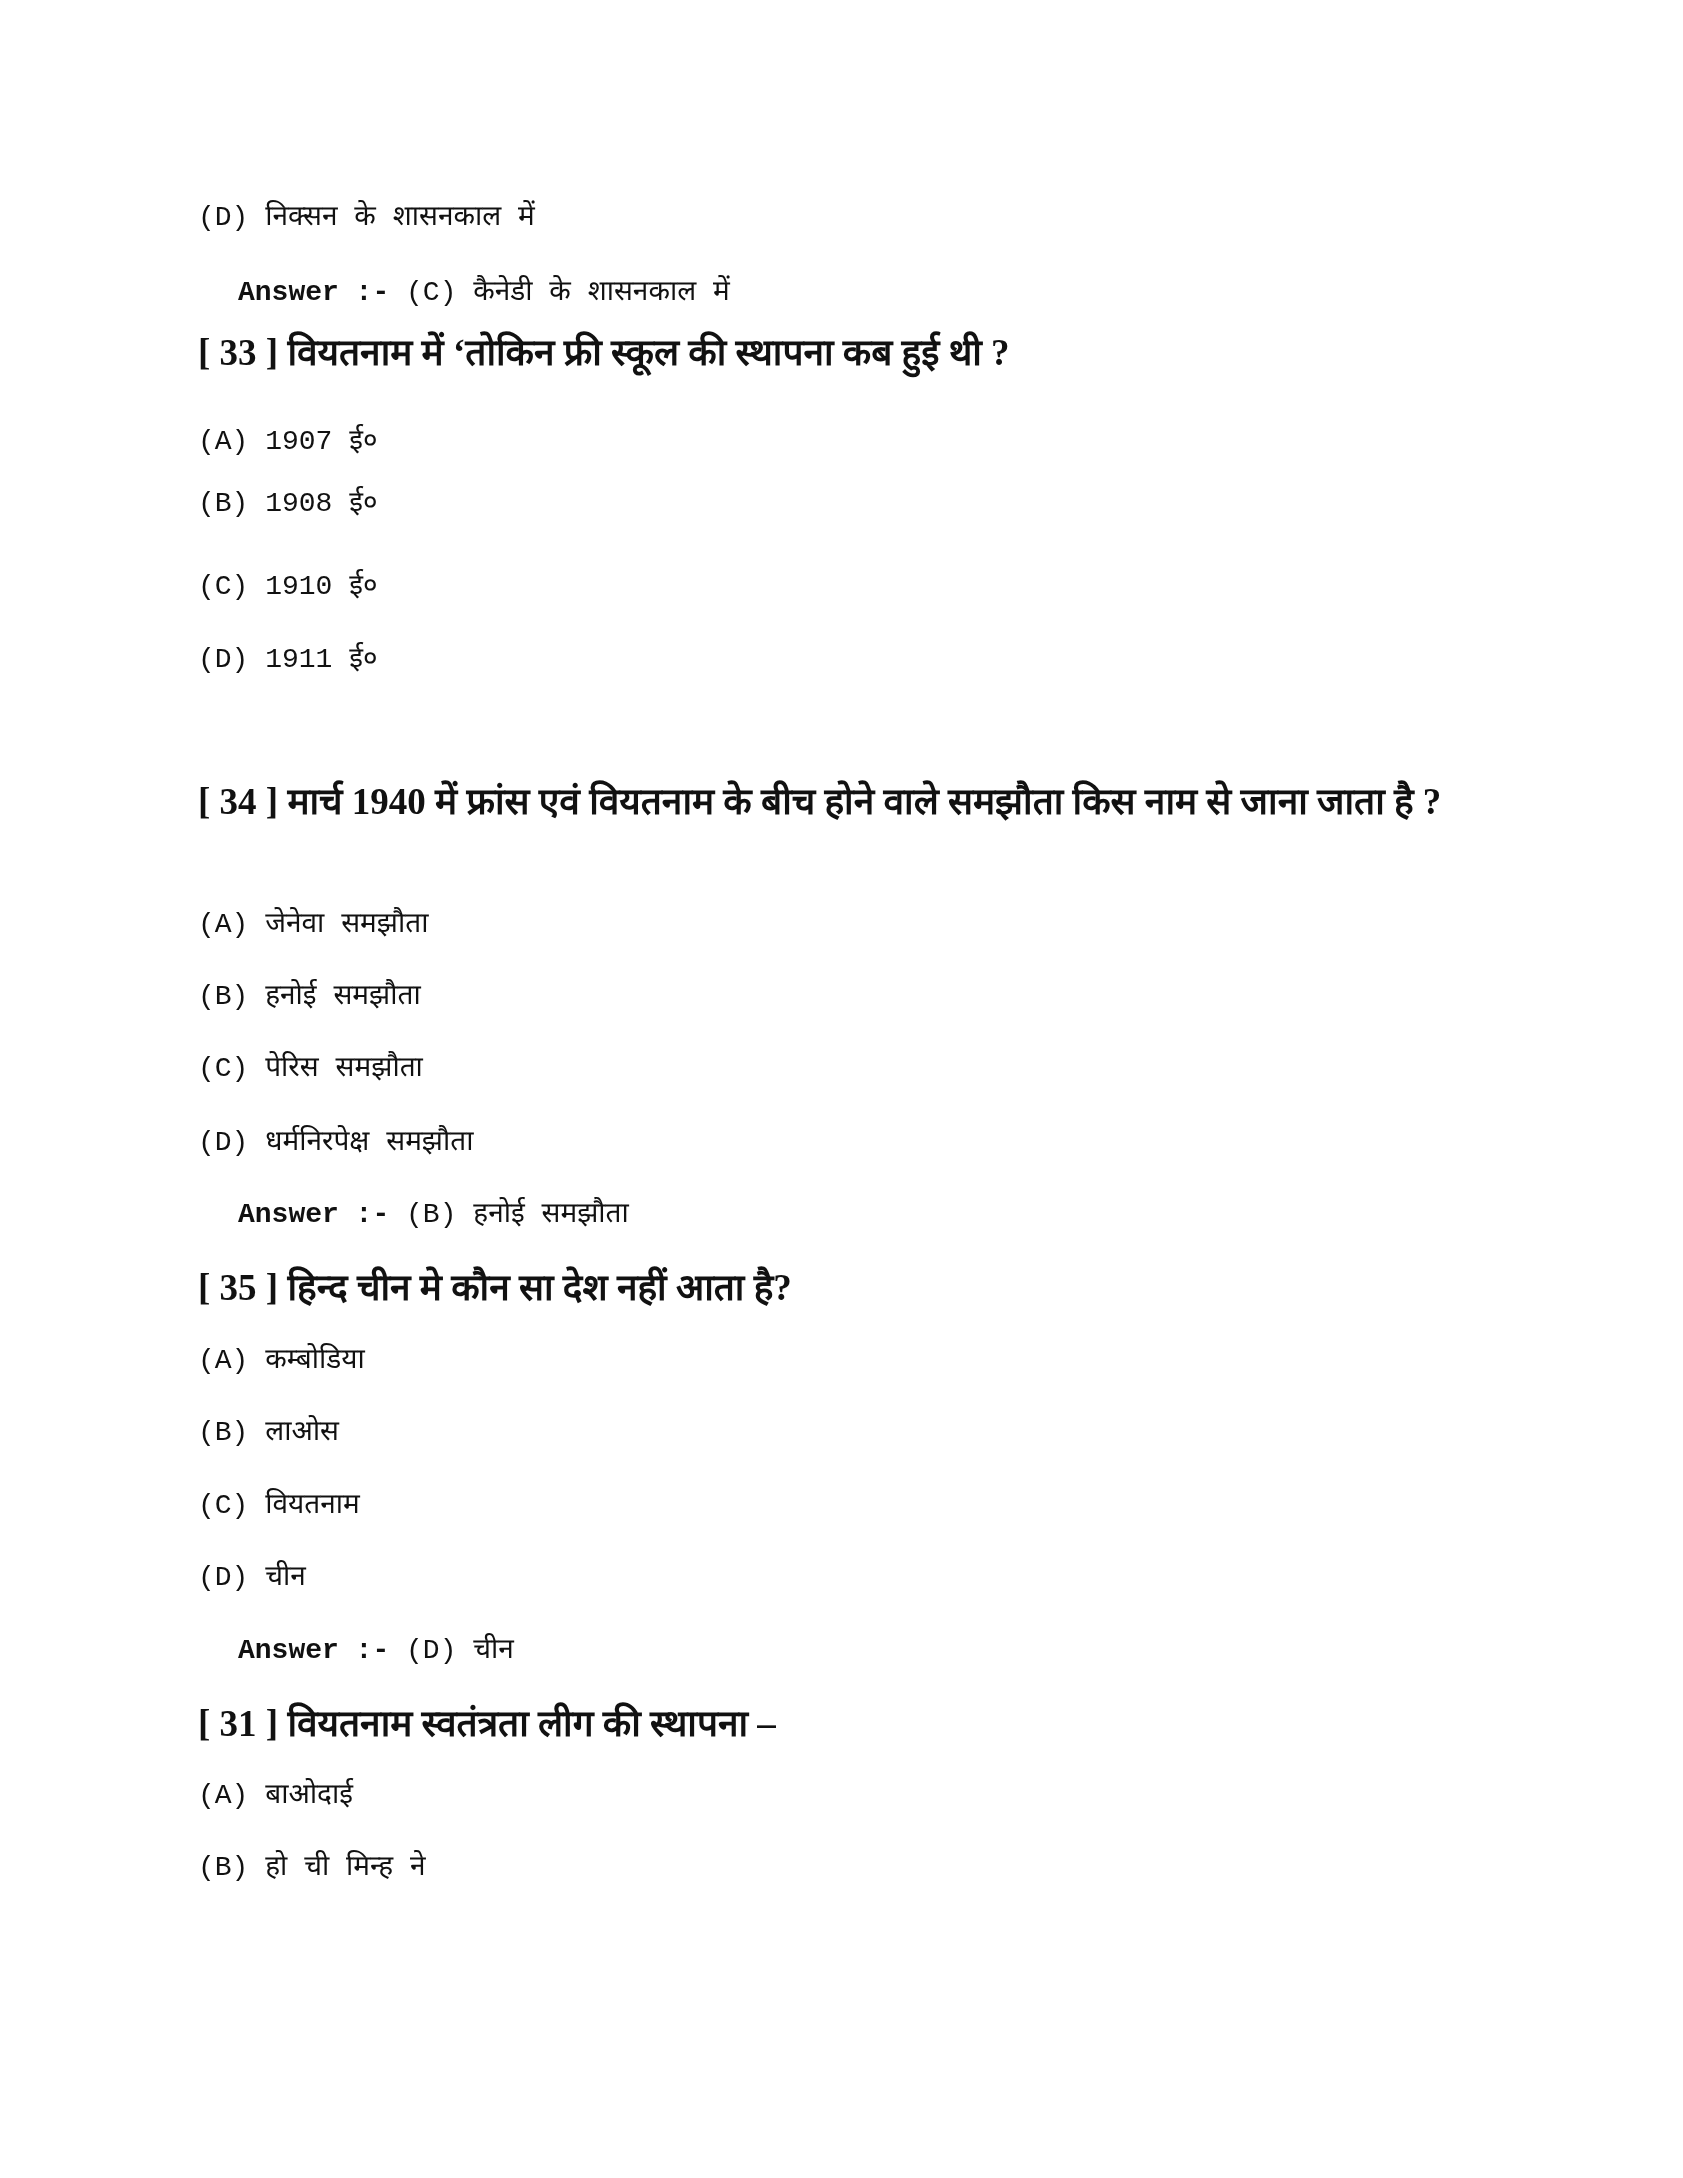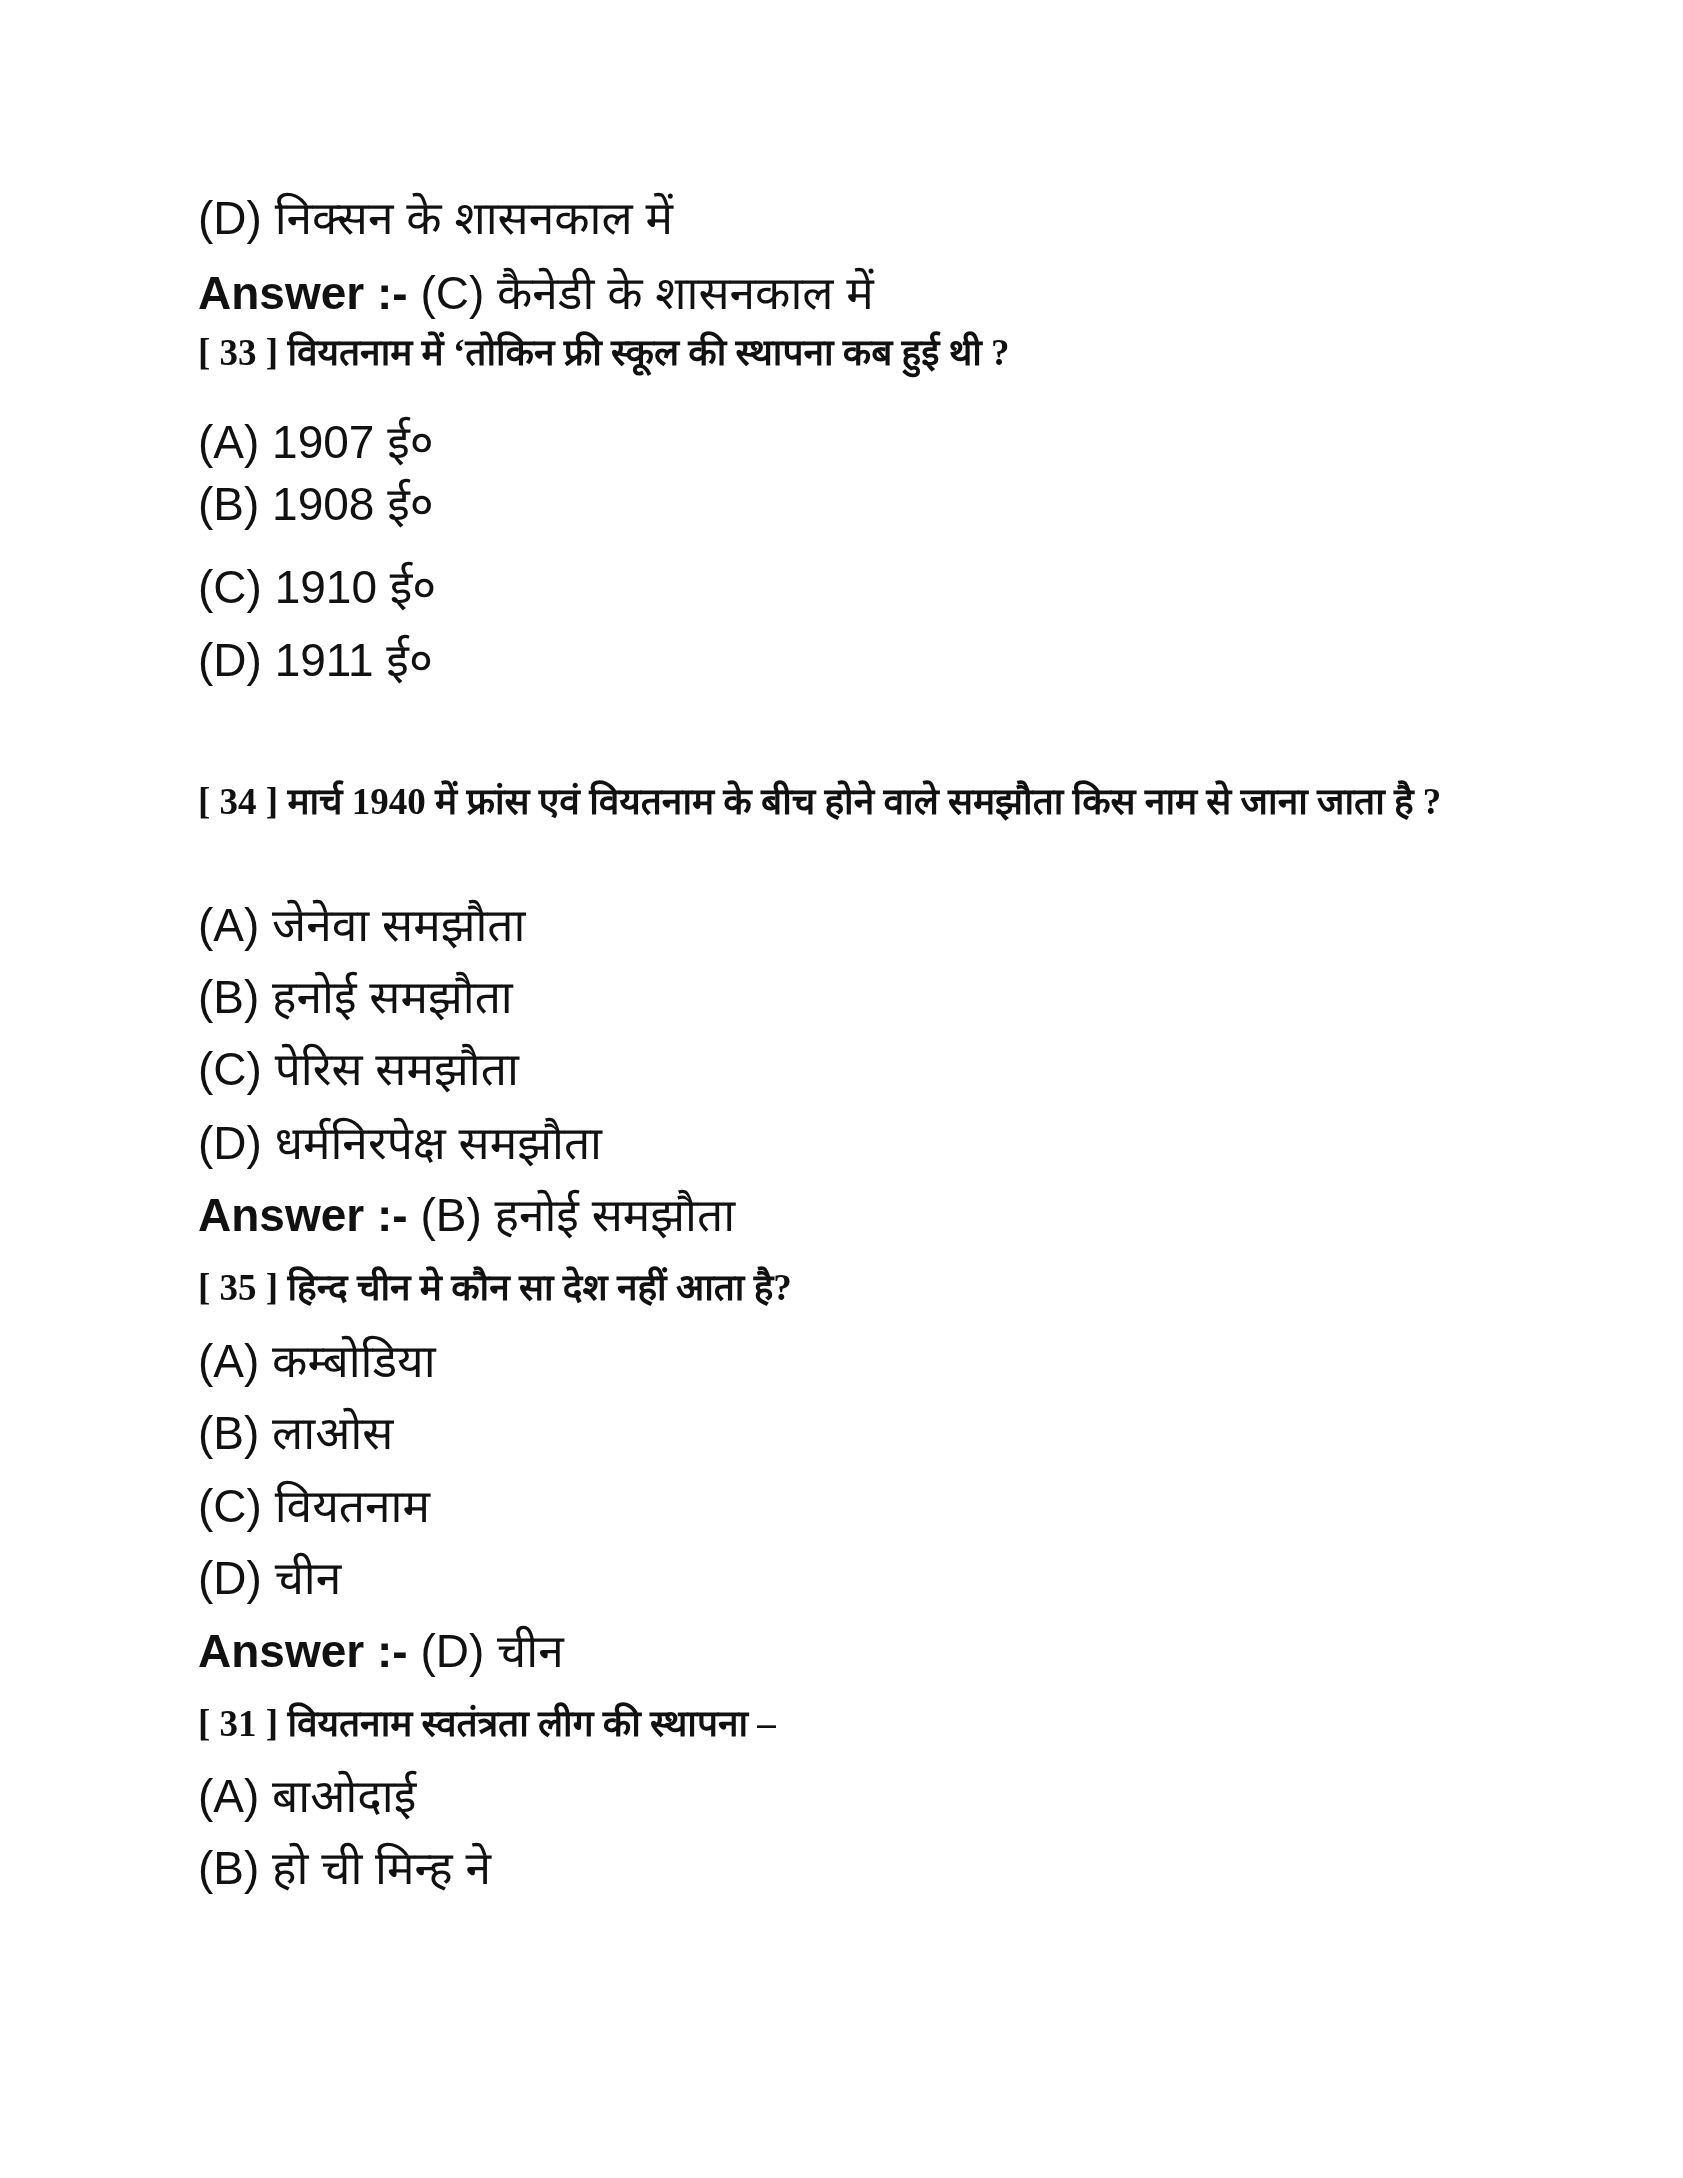--- a/index.html
+++ b/index.html
@@ -1,20 +1,20 @@
 <!DOCTYPE html>
 <html><head>
   <meta charset="utf-8">
   <style>
     html, body { margin: 0; padding: 0; background: #ffffff; }
     body { width: 1683px; height: 2178px; position: relative; overflow: hidden; color: #111111; }
     .page { position: absolute; left: 0; top: 0; width: 1683px; height: 2178px; }
-    .line { position: absolute; left: 198px; white-space: nowrap; font-family: Liberation Sans, sans-serif; font-size: 46px; line-height: 48px; }
+    .line { position: absolute; left: 198px; white-space: nowrap; font-family: Liberation Mono, monospace; font-size: 28px; line-height: 48px; }
     .q { font-weight: bold; font-family: "Liberation Serif", "DejaVu Serif", serif; font-size: 37px; }
-    .ans-label { font-weight: bold; }
+    .ans-label { font-weight: bold; margin-left: 40px; }
     .qwrap { position: absolute; left: 198px; width: 1287px; font-family: "Liberation Serif", "DejaVu Serif", serif; font-weight: bold; font-size: 37px; line-height: 51px; }
   </style>
 </head>
 <body>
 
 <div class="page">
 
   <div class="line" style="top:194px">(D) निक्सन के शासनकाल में</div>
   <div class="line" style="top:269px">
     <span class="ans-label">Answer :-</span>

